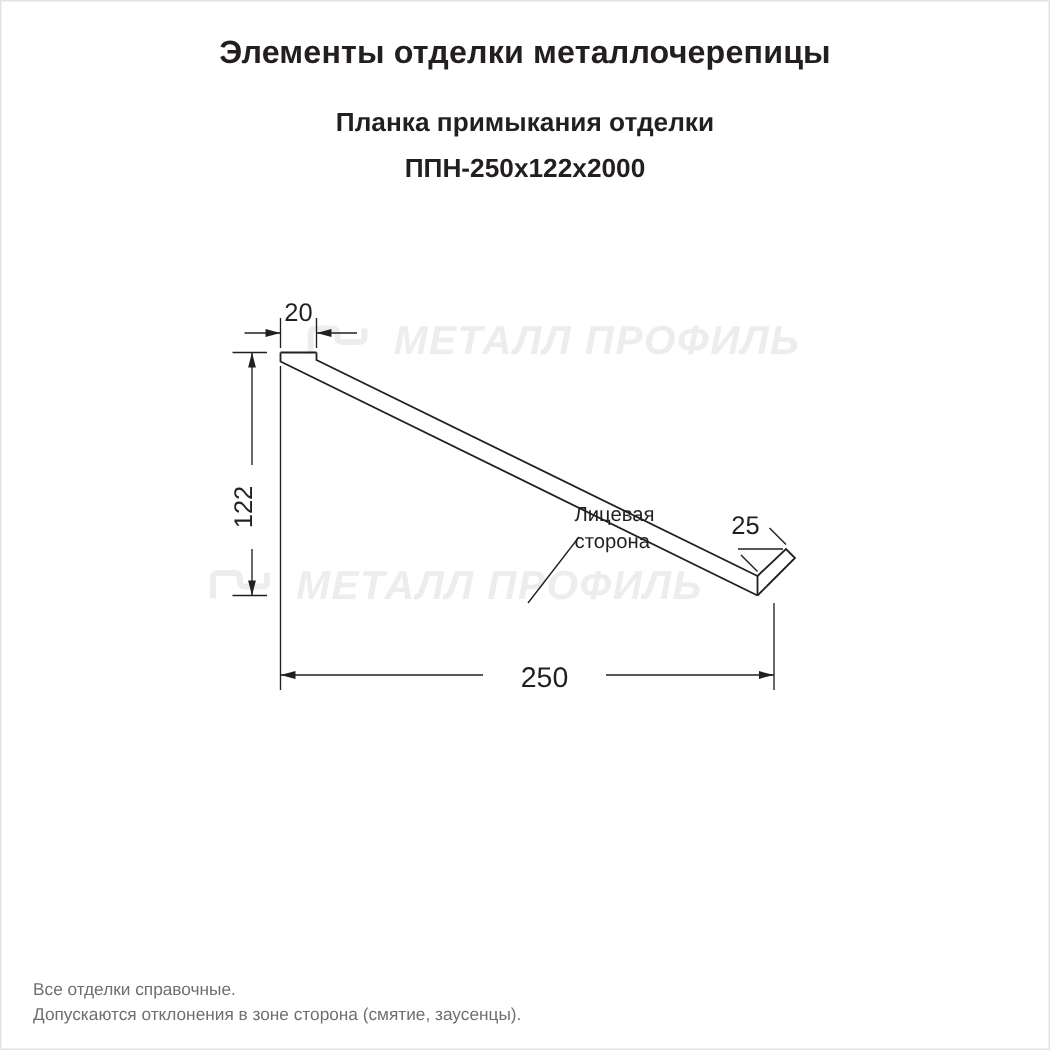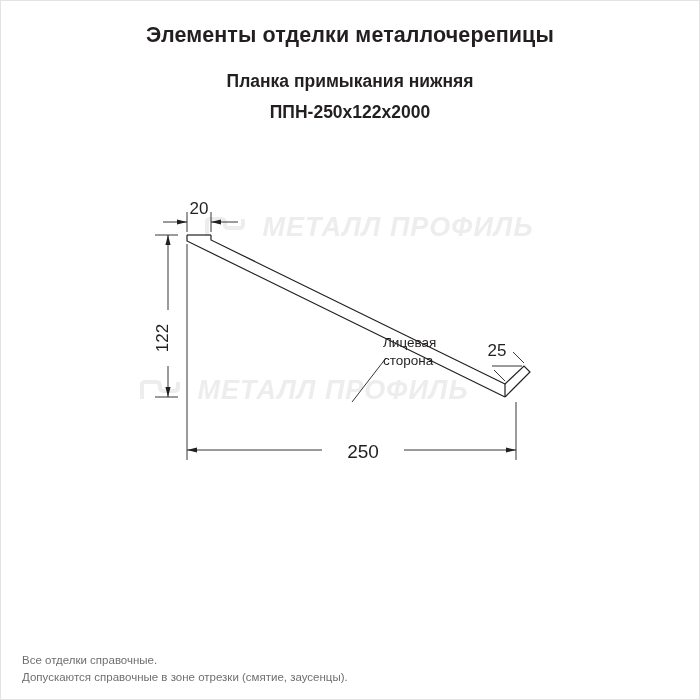--- a/index.html
+++ b/index.html
@@ -105,21 +105,21 @@
 </style>
 </head>
 <body>
 
 <div class="page">
 
   <div class="border-frame"></div>
 
   <div class="titles">
     <div class="title-main">Элементы отделки металлочерепицы</div>
-    <div class="title-sub">Планка примыкания нижняя</div>
+    <div class="title-sub">Планка примыкания отделки</div>
     <div class="title-code">ППН-250х122х2000</div>
   </div>
 
   <div class="watermarks">
     <div class="wm wm-1">
       <span class="wm-logo">
         <svg width="42" height="23" viewBox="0 0 42 23">
           <path d="M2 20 L2 6 Q2 3 6 3 L16 3 Q20 3 20 7 L20 9 Q20 12 24 12 L34 12 Q38 12 38 9 L38 3" fill="none" stroke="#ededed" stroke-width="4" stroke-linejoin="round"></path>
         </svg>
       </span>
@@ -197,16 +197,16 @@
         <line x1="352" y1="232" x2="386" y2="188"></line>
       </g>
       <text x="383" y="177" font-size="13.5">Лицевая</text>
       <text x="383" y="195" font-size="13.5">сторона</text>
 
     </svg>
   </div>
 
   <div class="footer">
     <div>Все отделки справочные.</div>
-    <div>Допускаются справочные в зоне отрезки (смятие, заусенцы).</div>
+    <div>Допускаются отклонения в зоне сторона (смятие, заусенцы).</div>
   </div>
 
 </div>
 
 </body></html>

